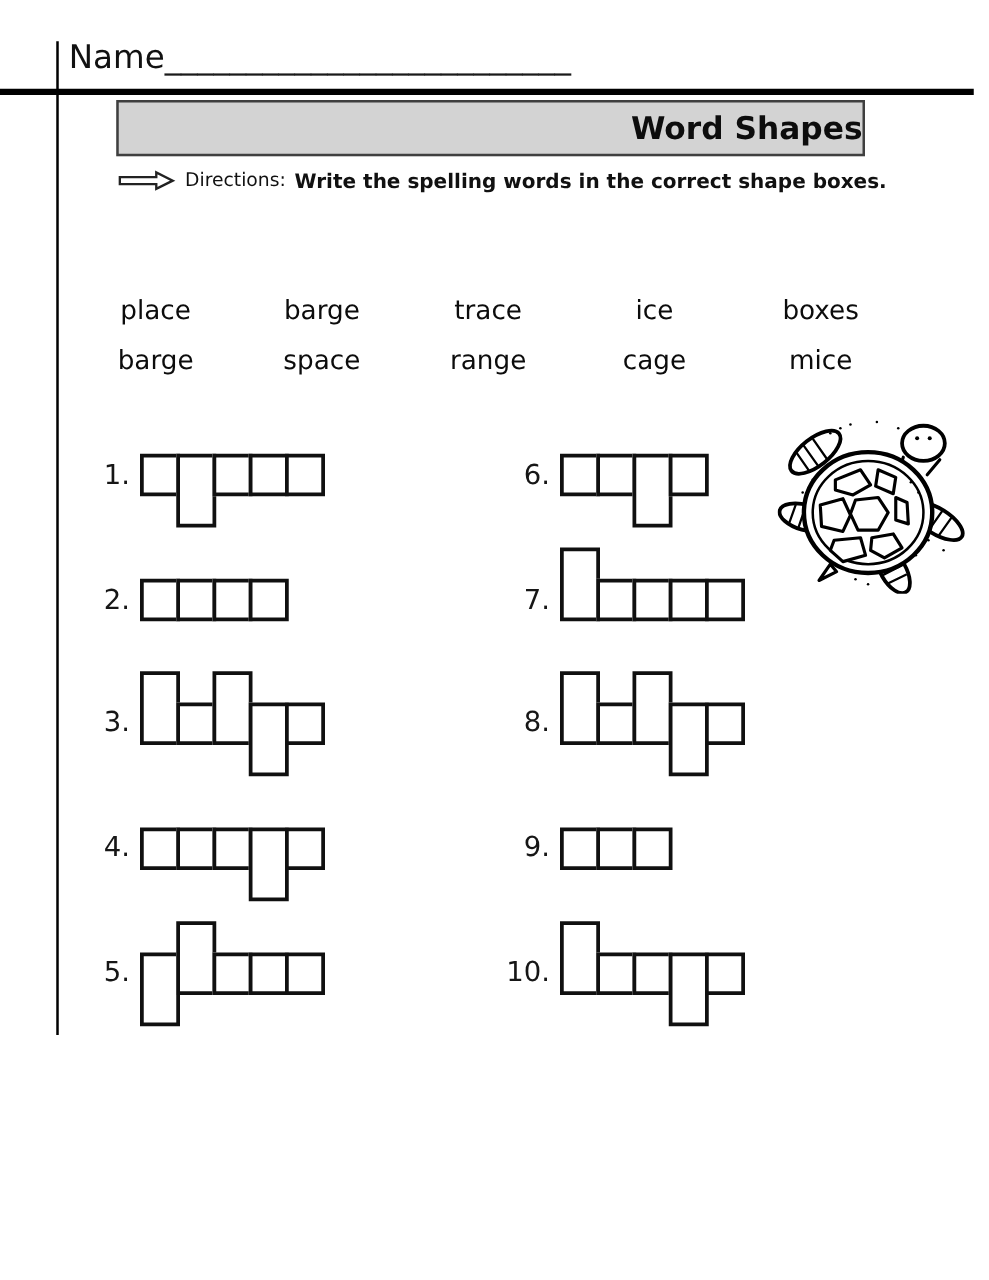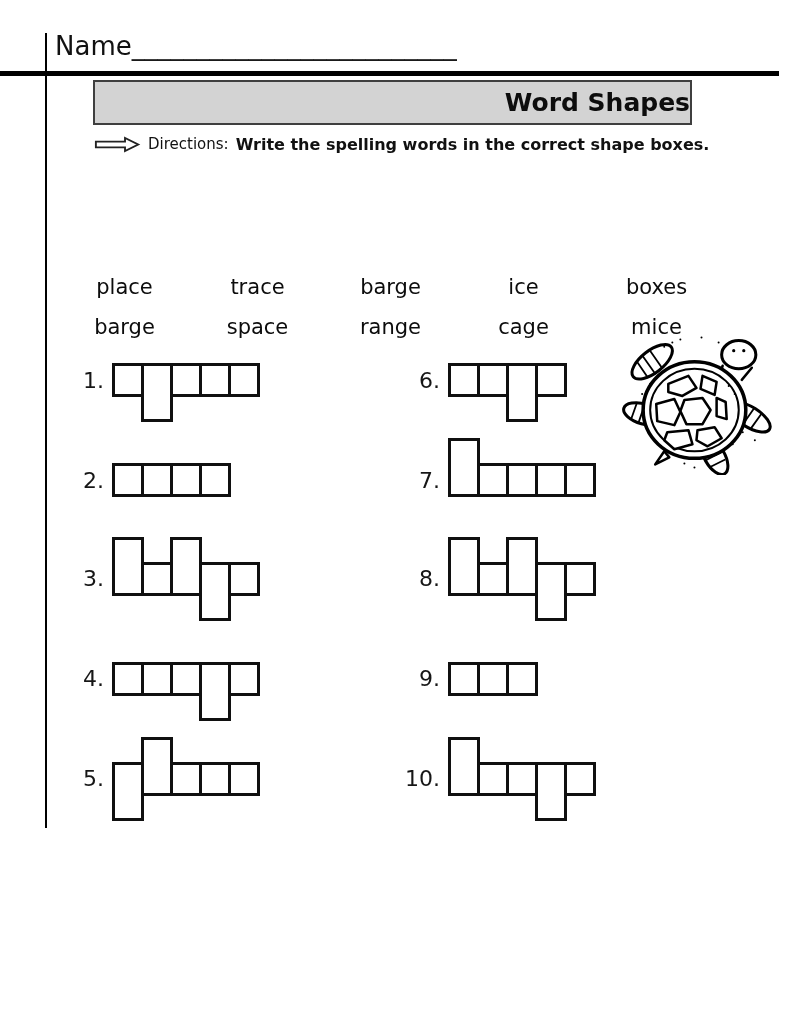--- a/index.html
+++ b/index.html
@@ -22,21 +22,21 @@
   }
 
   .directions-row {
     position:absolute; left:94px; top:131px; height:26px;
     display:flex; align-items:center; white-space:nowrap;
   }
   .dir-arrow { margin-right:7px; display:block; }
   .dir-label { font-size:15px; font-weight:500; margin-right:7px; }
   .dir-text  { font-size:16px; font-weight:600; }
 
-  .word-bank { position:absolute; left:58px; top:228px; width:665px;margin-top:39px; }
+  .word-bank { position:absolute; left:58px; top:228px; width:665px; }
   .wb-row { display:flex; height:40px; }
   .wb-cell { flex:1 1 0; text-align:center; font-size:21px; font-weight:500; line-height:40px; color:#0c0c0c; }
 
   .num {
     position:absolute; width:42px; text-align:right; font-size:22px; line-height:28px;
     font-weight:500; color:#161616;
   }
   .colL-num { left:62px; }
   .colR-num { left:398px; }
   .rA-num { top:367px; } .rB-num { top:467px; } .rC-num { top:565px; } .rD-num { top:665px; } .rE-num { top:765px; }
@@ -73,22 +73,22 @@
     <svg class="dir-arrow" width="47" height="19" viewBox="0 0 50 20">
       <path d="M2,7 H33 V3 L47,10 L33,17 V13 H2 Z" fill="#ffffff" stroke="#222" stroke-width="2"></path>
     </svg>
     <span class="dir-label">Directions:</span>
     <span class="dir-text">Write the spelling words in the correct shape boxes.</span>
   </div>
 
   <div class="word-bank">
     <div class="wb-row">
       <span class="wb-cell">place</span>
+      <span class="wb-cell">barge</span>
       <span class="wb-cell">trace</span>
-      <span class="wb-cell">barge</span>
       <span class="wb-cell">ice</span>
       <span class="wb-cell">boxes</span>
     </div>
     <div class="wb-row">
       <span class="wb-cell">barge</span>
       <span class="wb-cell">space</span>
       <span class="wb-cell">range</span>
       <span class="wb-cell">cage</span>
       <span class="wb-cell">mice</span>
     </div>

